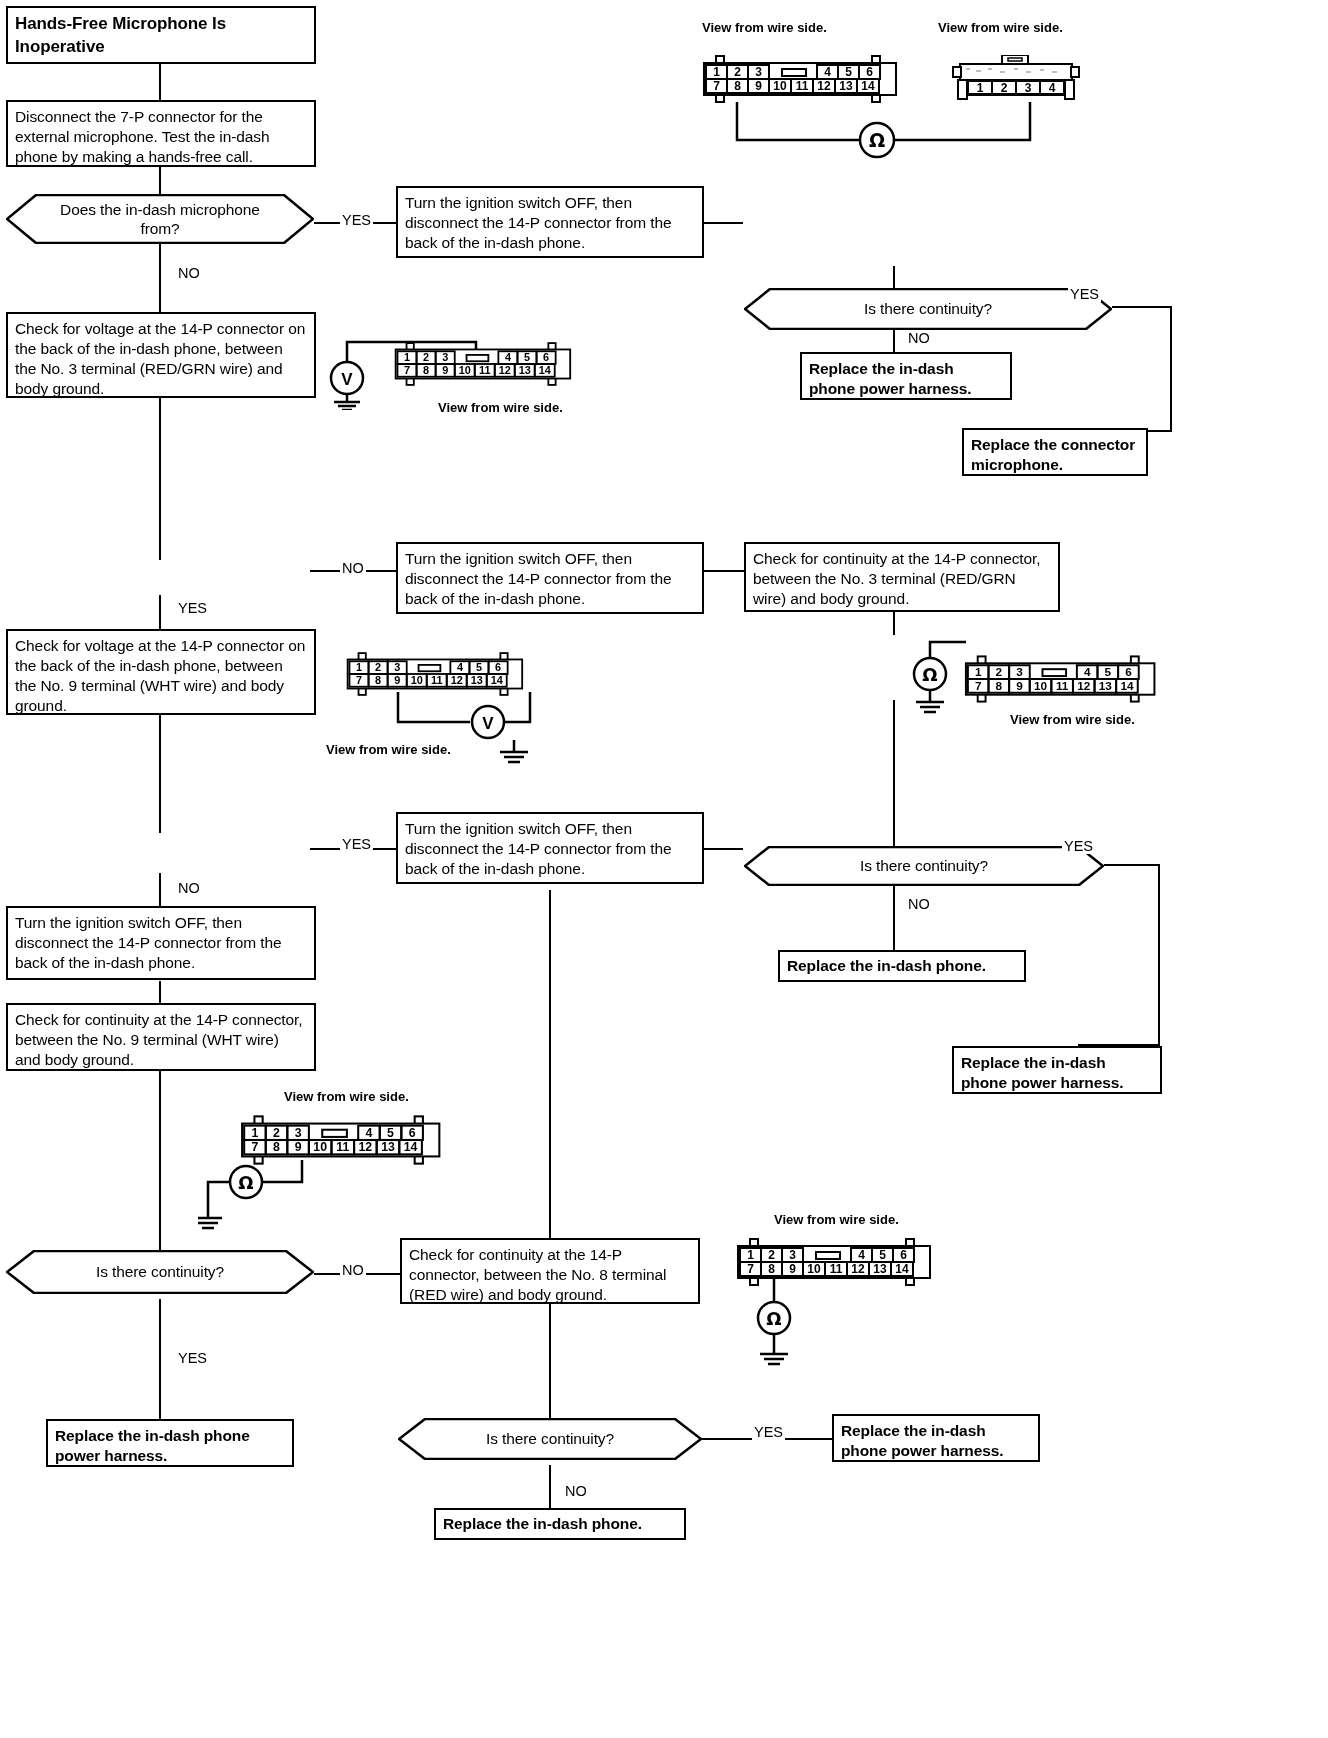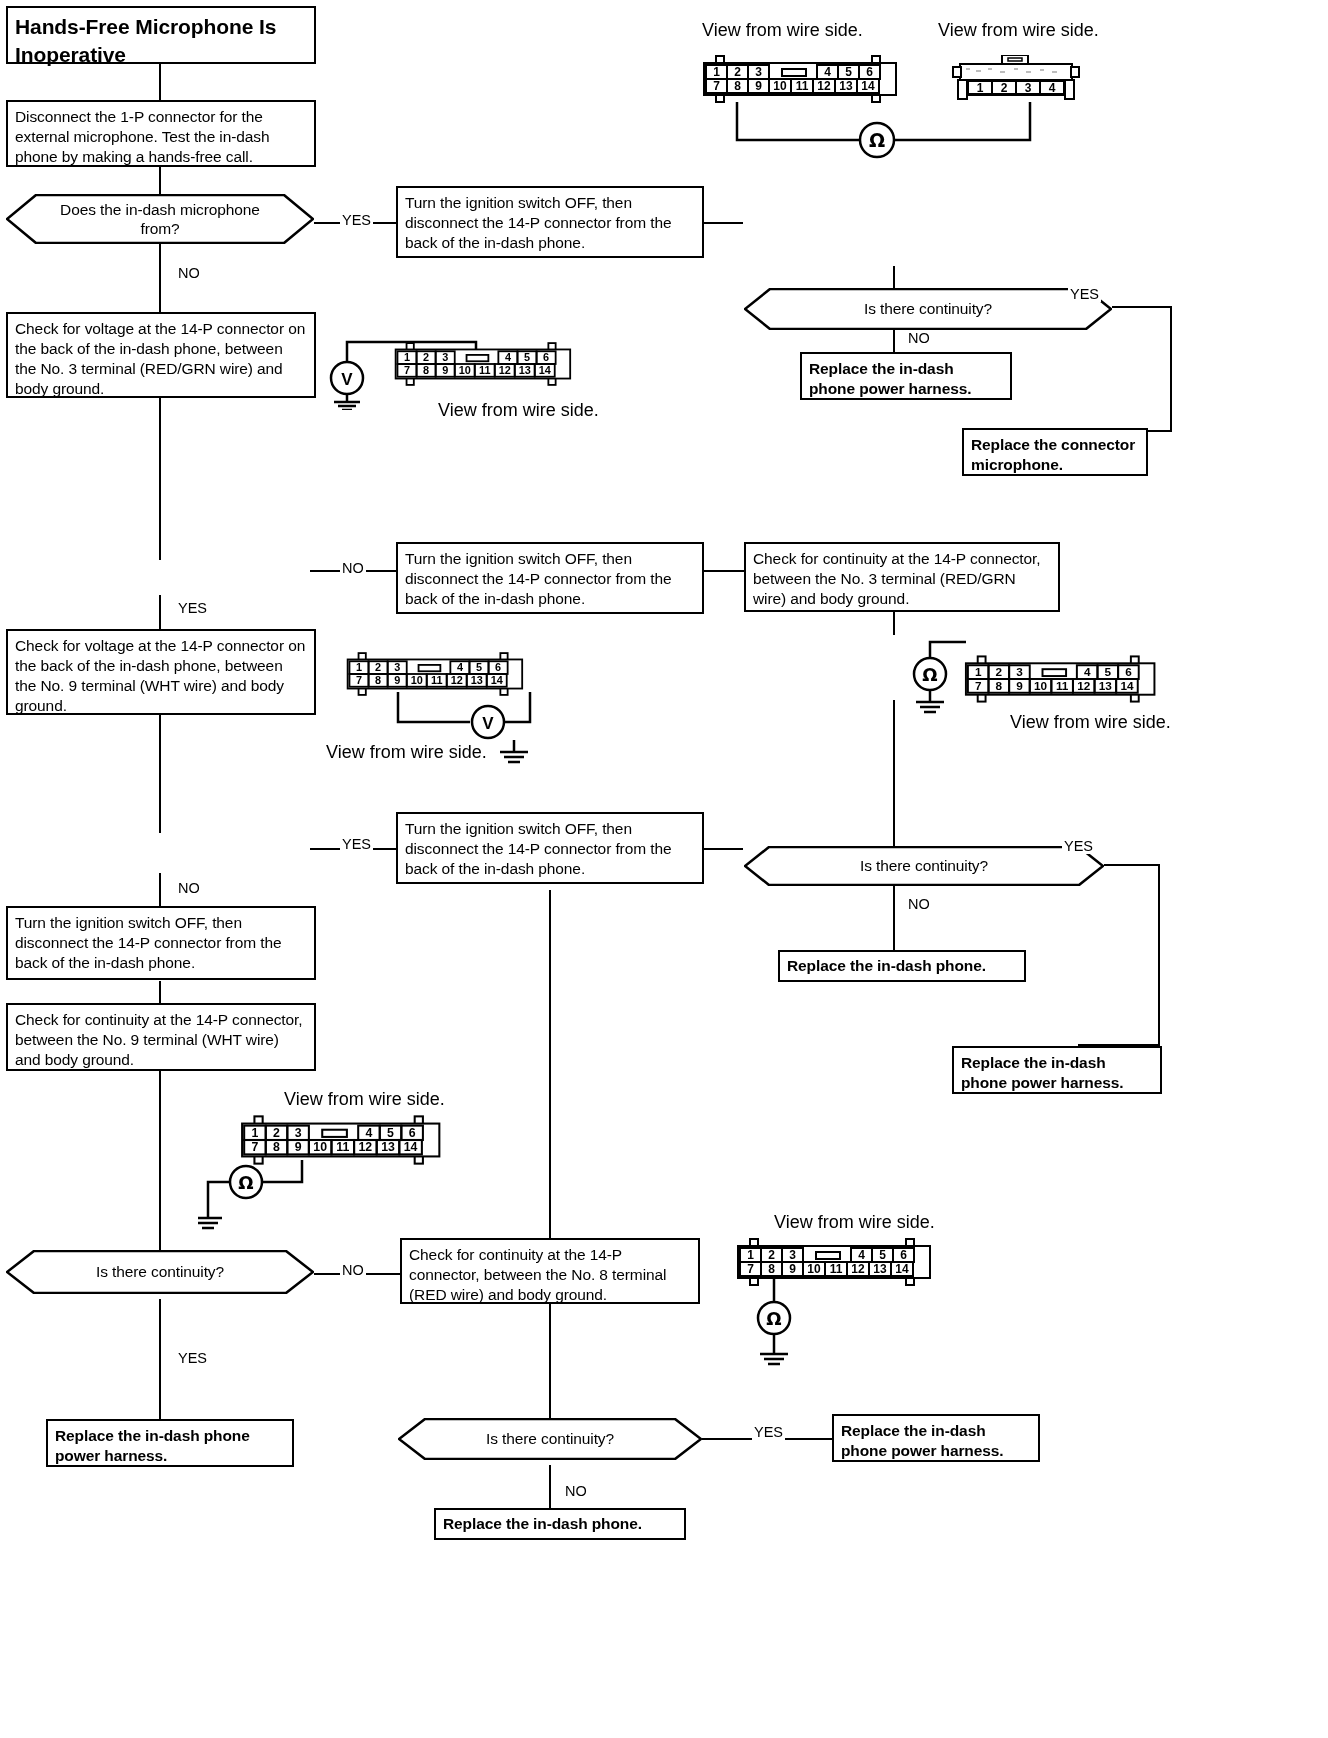--- a/index.html
+++ b/index.html
@@ -21,21 +21,21 @@
     position: absolute;
     border: 2px solid #000;
     background: #fff;
     padding: 5px 7px 4px 7px;
     font-size: 15.5px;
     line-height: 1.30;
     letter-spacing: -0.1px;
     z-index: 5;
   }
   .box.bold { font-weight: bold; }
-  .box.title { font-weight: bold; font-size: 21px; line-height:1.35; border-width:2px; }
+  .box.title { font-weight: bold; font-size: 17px; line-height:1.35; border-width:2px; }
 
   .hex {
     position:absolute;
     z-index:5;
     display:flex;
     align-items:center;
     justify-content:center;
     text-align:center;
     font-size:15.5px;
     letter-spacing:-0.1px;
@@ -48,22 +48,22 @@
     position:absolute;
     font-weight:normal;
     font-size:14.5px;
     letter-spacing:0px;
     z-index:6;
     background:#fff;
     padding:0 2px;
   }
   .cap {
     position:absolute;
-    font-weight:normal;
-    font-size:18px;
+    font-weight:bold;
+    font-size:13px;
     z-index:6;
     white-space:nowrap;
   }
 
   
   .ln { position:absolute; background:#000; z-index:2; }
   .lnv { width:2px; }
   .lnh { height:2px; }
 
   
@@ -111,21 +111,21 @@
 
   <div class="ln lnv" style="left:549px; top:1302px; height:117px;"></div>
   <div class="ln lnh" style="left:700px; top:1438px; width:132px;"></div>
   <div class="ln lnv" style="left:549px; top:1465px; height:45px;"></div>
 
   <div class="box title" style="left:6px; top:6px; width:310px; height:58px;">
     <span>Hands-Free Microphone Is Inoperative</span>
   </div>
 
   <div class="box" style="left:6px; top:100px; width:310px; height:67px;">
-    <span>Disconnect the 1-P connector for the external microphone. Test the in-dash phone by making a hands-free call.</span>
+    <span>Disconnect the 7-P connector for the external microphone. Test the in-dash phone by making a hands-free call.</span>
   </div>
 
   <div class="hex" style="left:6px; top:194px; width:308px; height:50px;">
     <svg class="hexsvg" viewBox="0 0 308 50" preserveAspectRatio="none">
       <polygon points="30,1 278,1 307,25 278,49 30,49 1,25" fill="#fff" stroke="#000" stroke-width="2.6"></polygon>
     </svg>
     <span class="hexlabel">Does the in-dash microphone from?</span>
   </div>
   <div class="lbl" style="left:340px; top:212px;">YES</div>
   <div class="lbl" style="left:176px; top:265px;">NO</div>

